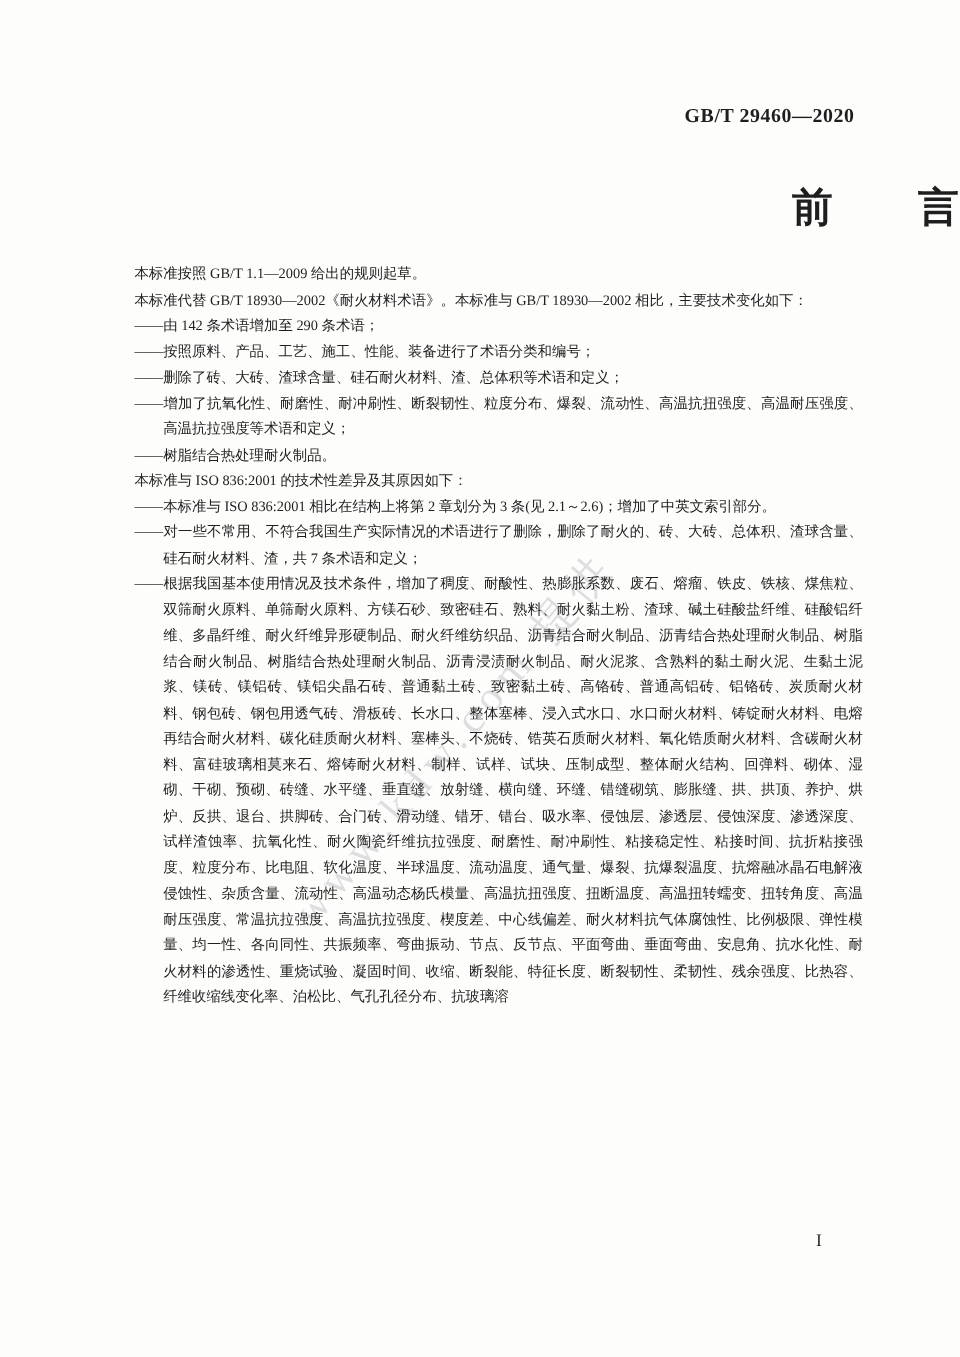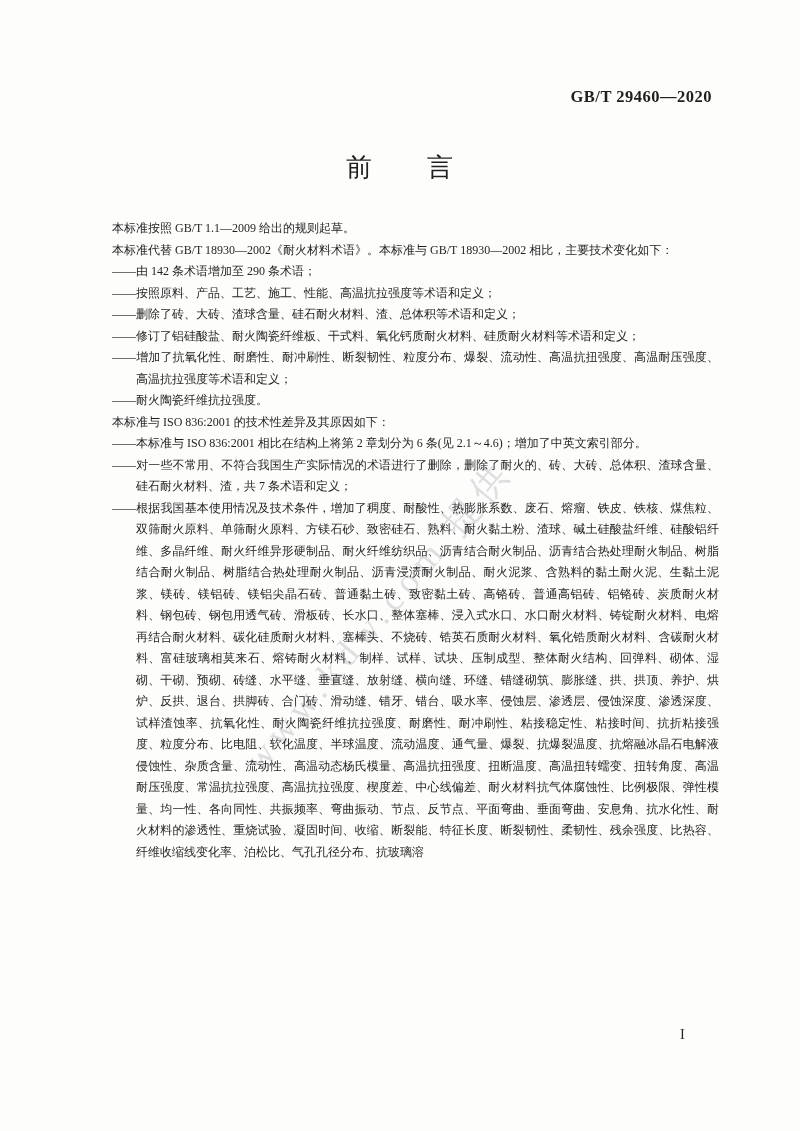--- a/index.html
+++ b/index.html
@@ -21,23 +21,23 @@
     font-weight: 700;
     letter-spacing: 0.5px;
     white-space: nowrap;
   }
   .page-title {
     position: absolute;
     top: 150px;
     left: 0;
     width: 100%;
     margin: 0;
-    text-align: center;
-    font-size: 26px;
-    font-weight: 400;
+    text-align: right;
+    font-size: 34px;
+    font-weight: 700;
     letter-spacing: 1px;
   }
   .content {
     position: absolute;
     top: 218px;
     left: 88px;
     width: 631px;
     font-size: 12px;
     line-height: 21.5px;
     text-align: justify;
@@ -75,26 +75,25 @@
   <div class="watermark">www.kdw.com 提供</div>
 
   <div class="doc-number">GB/T 29460—2020</div>
 
   <h1 class="page-title">前　　言</h1>
 
   <div class="content">
     <p class="para">本标准按照 GB/T 1.1—2009 给出的规则起草。</p>
     <p class="para">本标准代替 GB/T 18930—2002《耐火材料术语》。本标准与 GB/T 18930—2002 相比，主要技术变化如下：</p>
     <p class="item">——由 142 条术语增加至 290 条术语；</p>
-    <p class="item">——按照原料、产品、工艺、施工、性能、高温抗拉强度等术语和定义；</p>
+    <p class="item">——按照原料、产品、工艺、施工、性能、装备进行了术语分类和编号；</p>
     <p class="item">——删除了砖、大砖、渣球含量、硅石耐火材料、渣、总体积等术语和定义；</p>
-    <p class="item">——修订了铝硅酸盐、耐火陶瓷纤维板、干式料、氧化钙质耐火材料、硅质耐火材料等术语和定义；</p>
     <p class="item">——增加了抗氧化性、耐磨性、耐冲刷性、断裂韧性、粒度分布、爆裂、流动性、高温抗扭强度、高温耐压强度、高温抗拉强度等术语和定义；</p>
-    <p class="item">——耐火陶瓷纤维抗拉强度。</p>
+    <p class="item">——树脂结合热处理耐火制品。</p>
     <p class="para">本标准与 ISO 836:2001 的技术性差异及其原因如下：</p>
-    <p class="item">——本标准与 ISO 836:2001 相比在结构上将第 2 章划分为 6 条(见 2.1～4.6)；增加了中英文索引部分。</p>
+    <p class="item">——本标准与 ISO 836:2001 相比在结构上将第 2 章划分为 3 条(见 2.1～2.6)；增加了中英文索引部分。</p>
     <p class="item">——对一些不常用、不符合我国生产实际情况的术语进行了删除，删除了耐火的、砖、大砖、总体积、渣球含量、硅石耐火材料、渣，共 7 条术语和定义；</p>
     <p class="item">——根据我国基本使用情况及技术条件，增加了稠度、耐酸性、热膨胀系数、废石、熔瘤、铁皮、铁核、煤焦粒、双筛耐火原料、单筛耐火原料、方镁石砂、致密硅石、熟料、耐火黏土粉、渣球、碱土硅酸盐纤维、硅酸铝纤维、多晶纤维、耐火纤维异形硬制品、耐火纤维纺织品、沥青结合耐火制品、沥青结合热处理耐火制品、树脂结合耐火制品、树脂结合热处理耐火制品、沥青浸渍耐火制品、耐火泥浆、含熟料的黏土耐火泥、生黏土泥浆、镁砖、镁铝砖、镁铝尖晶石砖、普通黏土砖、致密黏土砖、高铬砖、普通高铝砖、铝铬砖、炭质耐火材料、钢包砖、钢包用透气砖、滑板砖、长水口、整体塞棒、浸入式水口、水口耐火材料、铸锭耐火材料、电熔再结合耐火材料、碳化硅质耐火材料、塞棒头、不烧砖、锆英石质耐火材料、氧化锆质耐火材料、含碳耐火材料、富硅玻璃相莫来石、熔铸耐火材料、制样、试样、试块、压制成型、整体耐火结构、回弹料、砌体、湿砌、干砌、预砌、砖缝、水平缝、垂直缝、放射缝、横向缝、环缝、错缝砌筑、膨胀缝、拱、拱顶、养护、烘炉、反拱、退台、拱脚砖、合门砖、滑动缝、错牙、错台、吸水率、侵蚀层、渗透层、侵蚀深度、渗透深度、试样渣蚀率、抗氧化性、耐火陶瓷纤维抗拉强度、耐磨性、耐冲刷性、粘接稳定性、粘接时间、抗折粘接强度、粒度分布、比电阻、软化温度、半球温度、流动温度、通气量、爆裂、抗爆裂温度、抗熔融冰晶石电解液侵蚀性、杂质含量、流动性、高温动态杨氏模量、高温抗扭强度、扭断温度、高温扭转蠕变、扭转角度、高温耐压强度、常温抗拉强度、高温抗拉强度、楔度差、中心线偏差、耐火材料抗气体腐蚀性、比例极限、弹性模量、均一性、各向同性、共振频率、弯曲振动、节点、反节点、平面弯曲、垂面弯曲、安息角、抗水化性、耐火材料的渗透性、重烧试验、凝固时间、收缩、断裂能、特征长度、断裂韧性、柔韧性、残余强度、比热容、纤维收缩线变化率、泊松比、气孔孔径分布、抗玻璃溶</p>
   </div>
 
   <div class="page-number">I</div>
 
 </div>
 
 </body></html>

